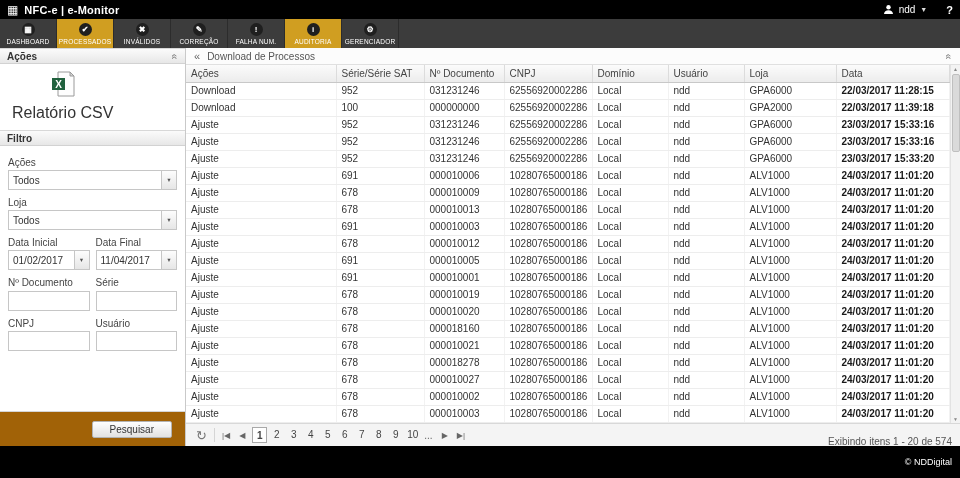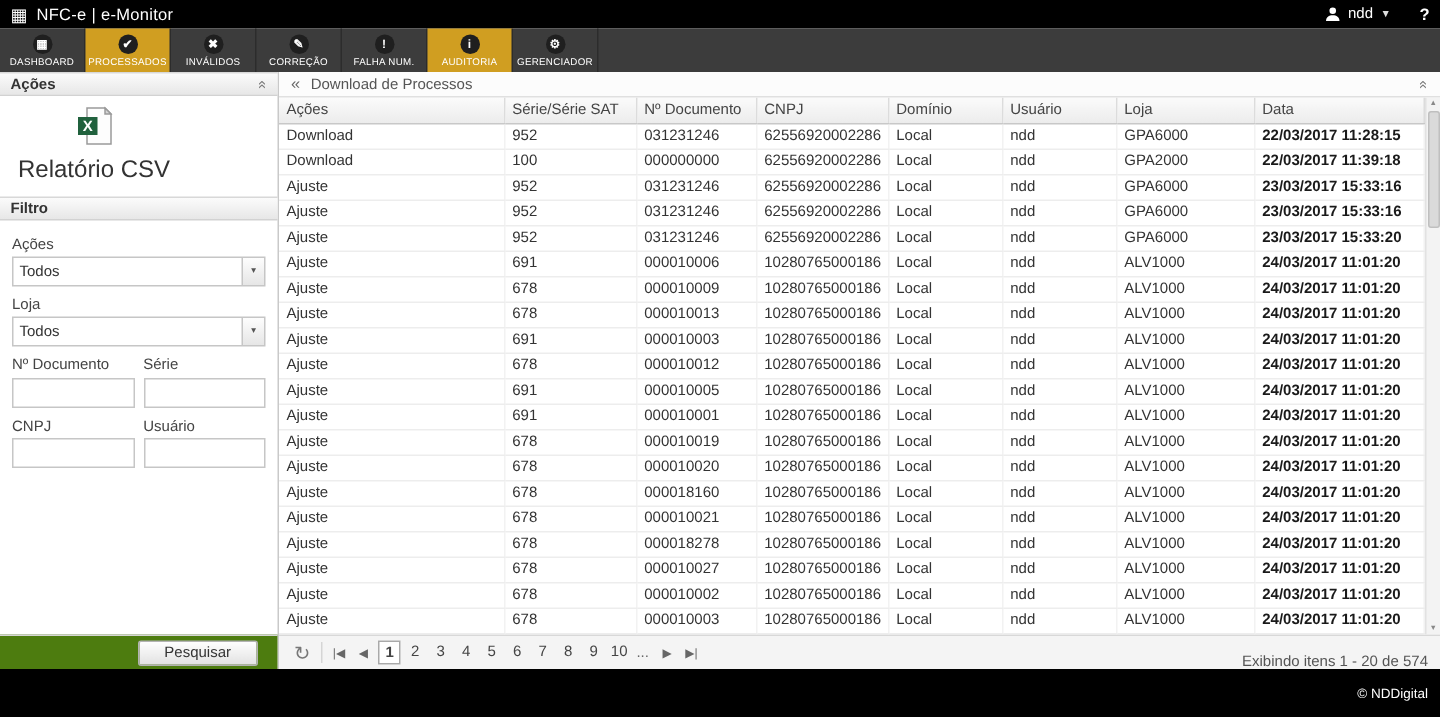--- a/index.html
+++ b/index.html
@@ -3,21 +3,21 @@
 <meta charset="utf-8">
 <style>
   * { margin:0; padding:0; box-sizing:border-box; }
   html,body { width:960px; height:478px; overflow:hidden; }
   body { font-family:"Liberation Sans", sans-serif; }
   .app { width:960px; height:478px; display:flex; flex-direction:column; background:#fff; overflow:hidden; }
 
   
   .topbar { height:19px; background:#000; color:#fff; display:flex; align-items:center; padding:0 7px; gap:6px; flex:none; }
   .logo-icon { font-size:12px; line-height:12px; color:#fff; }
-  .app-title { font-size:11px; font-weight:normal; letter-spacing:.2px; }
+  .app-title { font-size:11px; font-weight:bold; letter-spacing:.2px; }
   .topbar-right { margin-left:auto; display:flex; align-items:center; gap:5px; }
   .user-icon svg { display:block; }
   .user-name { font-size:10px; }
   .caret { font-size:7px; color:#ddd; }
   .help-btn { font-size:11px; font-weight:bold; margin-left:14px; cursor:pointer; }
 
   
   .toolbar { height:29px; background:#3c3c3c; display:flex; flex:none; }
   .tab { width:57px; display:flex; flex-direction:column; align-items:center; justify-content:center; gap:2px; border-right:1px solid #2c2c2c; cursor:pointer; }
   .tab.active { background:#d09e21; }
@@ -34,21 +34,21 @@
   .csv-item { display:inline-flex; flex-direction:column; align-items:center; gap:3px; cursor:pointer; }
   .csv-label { font-size:16px; color:#333; white-space:nowrap; }
   .filter-form { padding:4px 8px 0 8px; }
   .f-label { display:block; font-size:10px; color:#444; margin:7px 0 2px; white-space:nowrap; }
   .select { height:20px; border:1px solid #c6c6c6; background:#fff; display:flex; align-items:center; font-size:10px; color:#333; cursor:pointer; }
   .select .val { flex:1; padding-left:4px; white-space:nowrap; overflow:hidden; }
   .arrowbox { width:15px; height:100%; flex:none; border-left:1px solid #c6c6c6; background:linear-gradient(#fdfdfd,#e6e6e6); display:flex; align-items:center; justify-content:center; font-size:5.5px; color:#555; }
   .two-col { display:flex; gap:6px; }
   .two-col .col { flex:1; min-width:0; }
   .text-input { width:100%; height:20px; border:1px solid #c6c6c6; font-size:10px; padding:0 4px; font-family:"Liberation Sans",sans-serif; }
-  .sidebar-footer { margin-top:auto; height:23px; flex:none; background:#4d7c0f; border-top:1px solid #d5d5d5; display:flex; align-items:center; justify-content:flex-end; padding:0 13px; }
+  .sidebar-footer { margin-top:auto; height:35px; flex:none; background:#a16207; border-top:1px solid #d5d5d5; display:flex; align-items:center; justify-content:flex-end; padding:0 13px; }
   .btn { font-family:"Liberation Sans",sans-serif; font-size:10px; color:#333; padding:2px 17px; background:linear-gradient(#fefefe,#e2e2e2); border:1px solid #b3b3b3; border-radius:2px; cursor:pointer; }
 
   
   .content { flex:1; min-width:0; display:flex; flex-direction:column; background:#fff; }
   .content-header { height:17px; flex:none; background:#fcfcfc; border-bottom:1px solid #e0e0e0; display:flex; align-items:center; gap:7px; padding:0 8px; }
   .collapse-left { font-size:11px; color:#666; cursor:pointer; line-height:1; }
   .content-title { font-size:10px; color:#555; }
   .content-header .collapse-up { margin-left:auto; }
 
   .table-area { flex:1; position:relative; overflow:hidden; }
@@ -159,20 +159,36 @@
           <span class="val">Todos</span>
           <span class="arrowbox">▼</span>
         </div>
 
         <label class="f-label">Loja</label>
         <div class="select">
           <span class="val">Todos</span>
           <span class="arrowbox">▼</span>
         </div>
 
+        <div class="two-col">
+          <div class="col">
+            <label class="f-label">Data Inicial</label>
+            <div class="select">
+              <span class="val">01/02/2017</span>
+              <span class="arrowbox">▼</span>
+            </div>
+          </div>
+          <div class="col">
+            <label class="f-label">Data Final</label>
+            <div class="select">
+              <span class="val">11/04/2017</span>
+              <span class="arrowbox">▼</span>
+            </div>
+          </div>
+        </div>
 
         <div class="two-col">
           <div class="col">
             <label class="f-label">Nº Documento</label>
             <input class="text-input" type="text" style="">
           </div>
           <div class="col">
             <label class="f-label">Série</label>
             <input class="text-input" type="text" style="">
           </div>

